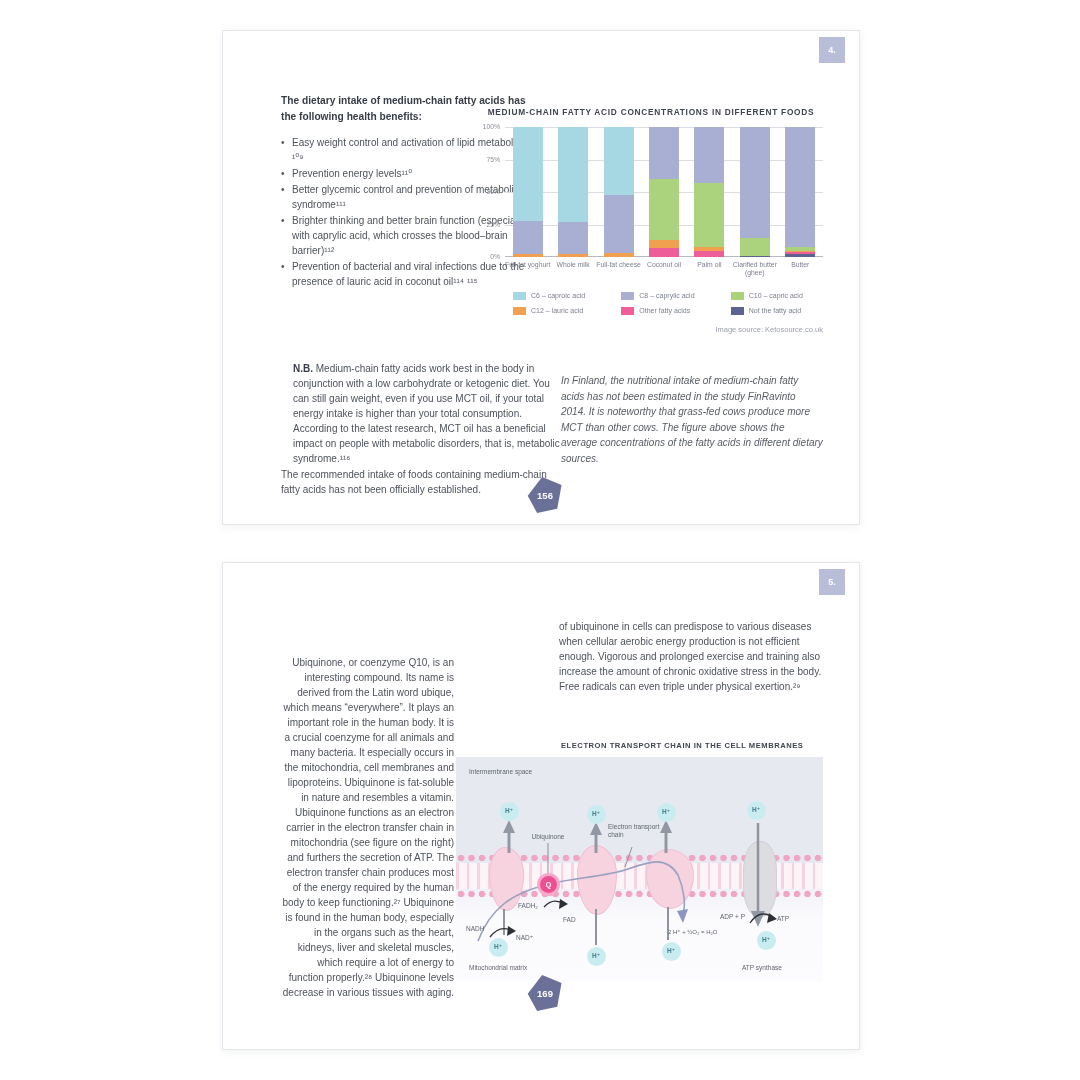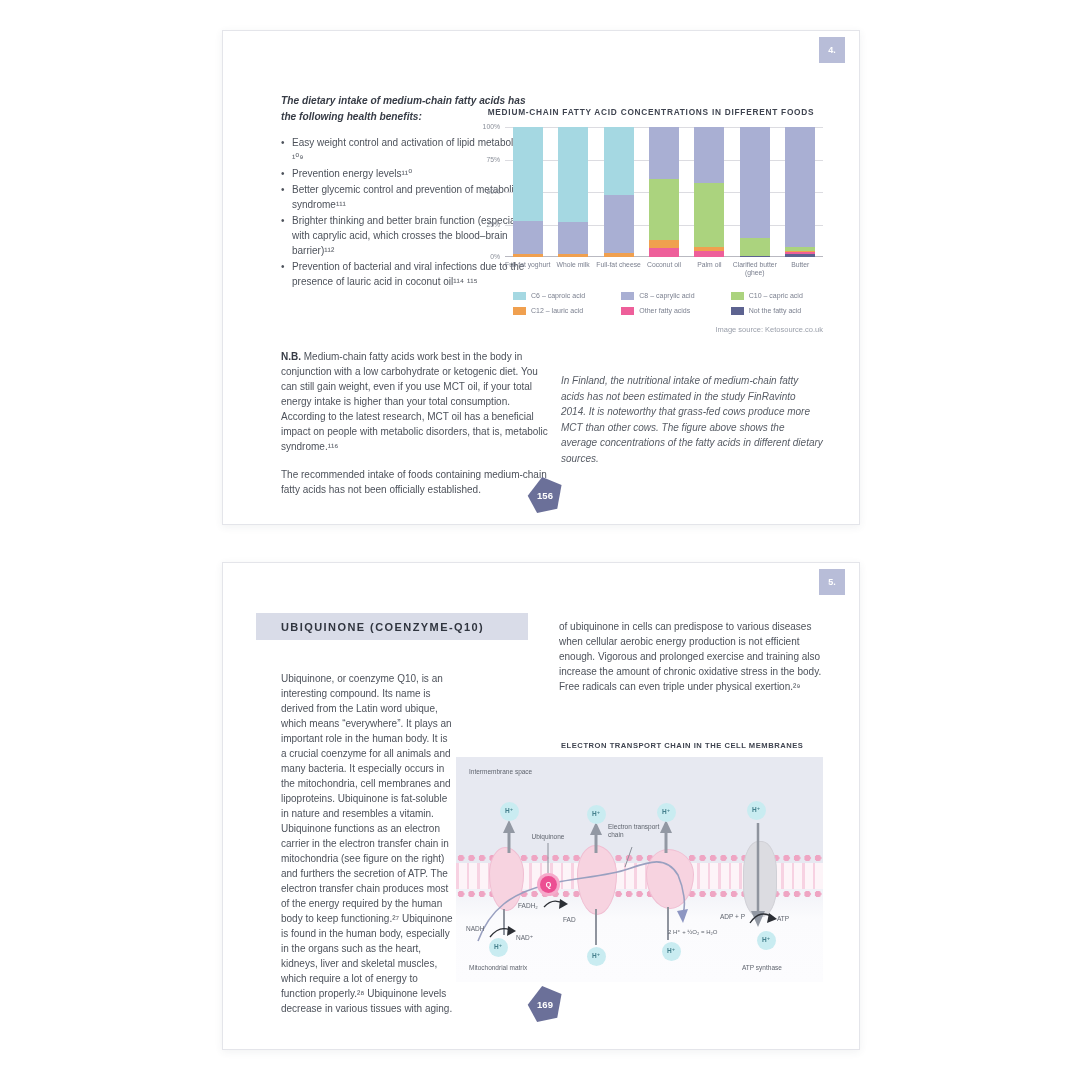--- a/index.html
+++ b/index.html
@@ -12,26 +12,26 @@
 
   .tab{position:absolute;right:14px;top:6px;width:26px;height:26px;background:#b8bdd8;
        color:#ffffff;font-size:9px;font-weight:bold;display:flex;align-items:center;justify-content:center;}
 
   .badge{position:absolute;width:36px;height:36px;background:#6b7099;color:#fff;
          font-size:9.5px;font-weight:bold;display:flex;align-items:center;justify-content:center;
          clip-path:polygon(42% 0%,96% 22%,84% 88%,28% 100%,2% 52%);}
 
   
   .intro{position:absolute;left:58px;top:62px;width:255px;font-size:10.2px;font-weight:bold;
-         color:#373c46;line-height:1.55;font-style:italic;}
+         color:#373c46;line-height:1.55;}
   .bullets{position:absolute;left:58px;top:104px;width:260px;margin:0;padding:0;list-style:none;
            font-size:10px;line-height:1.5;}
   .bullets li{padding-left:11px;position:relative;margin-bottom:1px;}
   .bullets li::before{content:"•";position:absolute;left:0;top:0;color:#4d525b;}
-  .nb{position:absolute;left:58px;top:318px;width:268px;font-size:10px;line-height:1.5;margin:0;}
+  .nb{position:absolute;left:58px;top:318px;width:268px;font-size:10px;line-height:1.5;margin:12px;}
   .nb b{color:#373c46;}
   .closing{position:absolute;left:58px;top:436px;width:268px;font-size:10px;line-height:1.5;margin:0;}
   .p1-badge{left:304px;top:446px;}
 
   .chart{position:absolute;left:256px;top:76px;width:344px;}
   .chart-title{font-size:8.3px;font-weight:bold;letter-spacing:.09em;color:#3f4450;text-align:center;margin-bottom:10px;}
   .plot-wrap{display:flex;}
   .yticks{position:relative;width:26px;height:130px;}
   .yticks span{position:absolute;right:5px;font-size:6.8px;color:#8a8f99;}
   .plot{position:relative;flex:1;height:130px;}
@@ -48,26 +48,26 @@
   .leg-item i{display:inline-block;width:13px;height:8px;margin-right:5px;}
   .source{text-align:right;font-size:7.5px;color:#9ba0ab;margin-top:10px;}
   .italic-note{position:absolute;left:338px;top:342px;width:262px;font-size:10px;font-style:italic;
                color:#575c65;line-height:1.55;margin:0;}
 
   
   .heading-bar{position:absolute;left:33px;top:50px;width:272px;height:27px;background:#d9dce8;
                display:flex;align-items:center;padding-left:25px;box-sizing:border-box;}
   .heading-bar span{font-size:11px;font-weight:bold;letter-spacing:.13em;color:#30353f;}
   .leftcol{position:absolute;left:58px;top:92px;width:268px;font-size:10px;line-height:1.5;}
-  .leftcol p{margin:16px 0 13px 0;}
+  .leftcol p{margin:0 0 13px 0;text-align:right;}
   .wrap-spacer{float:right;width:95px;height:340px;margin-top:100px;}
   .rightcol{position:absolute;left:336px;top:56px;width:268px;font-size:10px;line-height:1.5;margin:0;}
   .fig-caption{position:absolute;left:338px;top:178px;width:262px;font-size:7.6px;font-weight:bold;
                letter-spacing:.07em;color:#3f4450;}
-  .p2-badge{left:304px;top:423px;}
+  .p2-badge{left:304px;top:412px;}
 
   .diagram{position:absolute;left:233px;top:194px;width:367px;height:225px;overflow:hidden;
            background:linear-gradient(#e7e9f1 0%,#e7e9f1 54%,#f2f3f8 60%,#fbfbfd 72%,#fcfcfe 100%);}
   .membrane{position:absolute;left:0;right:0;top:96px;height:46px;}
   .m-heads{height:10px;background-image:radial-gradient(circle 3.2px at 5px 5px,#efa5c3 3.1px,rgba(0,0,0,0) 3.5px);
            background-size:10.5px 10px;}
   .m-tails{height:26px;background-image:repeating-linear-gradient(90deg,#f7d2e2 0 2.5px,rgba(0,0,0,0) 2.5px 10.5px);
            background-color:#fdf4f8;}
   .blob{position:absolute;background:#f7d3e0;border:1px solid #f0bed2;border-radius:46% 54% 50% 50%/42% 42% 58% 58%;}
   .b1{left:33px;top:90px;width:33px;height:62px;}
@@ -220,23 +220,20 @@
     </div>
 
     <p class="italic-note">In Finland, the nutritional intake of medium-chain fatty acids has not been estimated in the study FinRavinto 2014. It is noteworthy that grass-fed cows produce more MCT than other cows. The figure above shows the average concentrations of the fatty acids in different dietary sources.</p>
 
     <div class="badge p1-badge">156</div>
   </section>
 
   <section class="page page2">
     <div class="tab">5.</div>
 
-    <div class="heading-bar">
-      <span>UBIQUINONE (COENZYME-Q10)</span>
-    </div>
 
     <div class="leftcol">
       <div class="wrap-spacer"></div>
       <p>Ubiquinone, or coenzyme Q10, is an interesting compound. Its name is derived from the Latin word ubique, which means “everywhere”. It plays an important role in the human body. It is a crucial coenzyme for all animals and many bacteria. It especially occurs in the mitochondria, cell membranes and lipoproteins. Ubiquinone is fat-soluble in nature and resembles a vitamin. Ubiquinone functions as an electron carrier in the electron transfer chain in mitochondria (see figure on the right) and furthers the secretion of ATP. The electron transfer chain produces most of the energy required by the human body to keep functioning.²⁷ Ubiquinone is found in the human body, especially in the organs such as the heart, kidneys, liver and skeletal muscles, which require a lot of energy to function properly.²⁸ Ubiquinone levels decrease in various tissues with aging.</p>
     </div>
 
     <p class="rightcol">of ubiquinone in cells can predispose to various diseases when cellular aerobic energy production is not efficient enough. Vigorous and prolonged exercise and training also increase the amount of chronic oxidative stress in the body. Free radicals can even triple under physical exertion.²⁹</p>
 
     <div class="fig-caption">ELECTRON TRANSPORT CHAIN IN THE CELL MEMBRANES</div>
 

